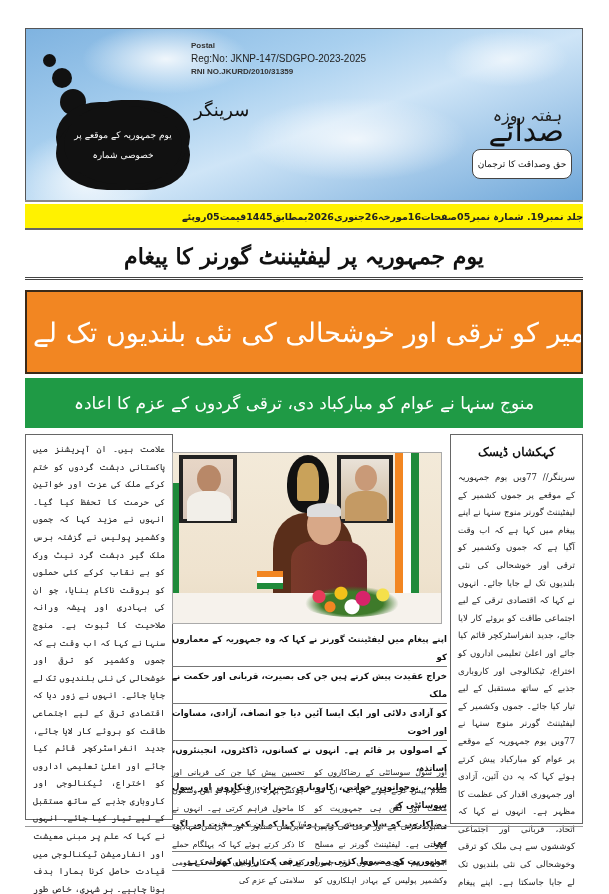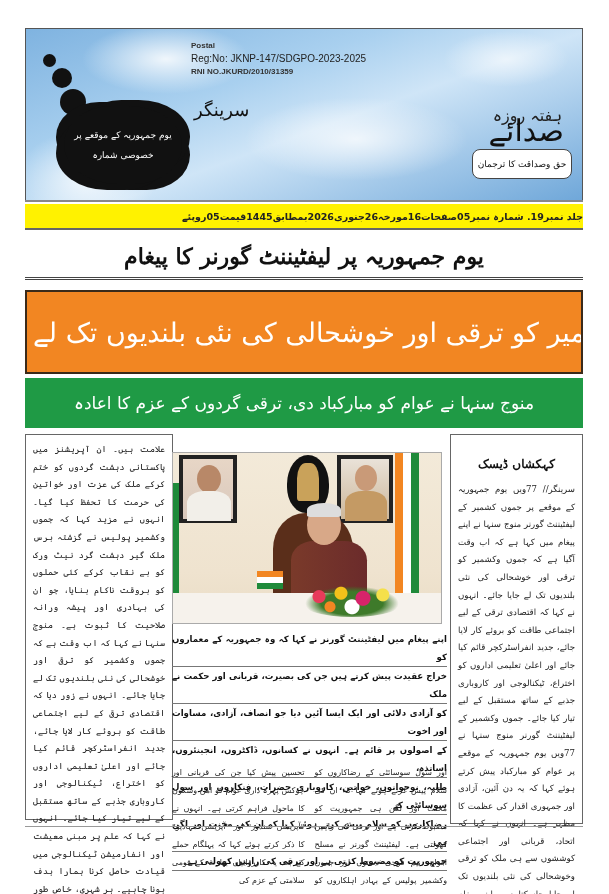--- a/index.html
+++ b/index.html
@@ -68,21 +68,21 @@
       background: #1f9a45;
       display: flex; align-items: center; justify-content: center;
       font-family: "DejaVu Serif", serif; font-size: 17px; color: #ffffff; direction: rtl;
     }
 
     
     .col-box { position: absolute; border: 1px solid #666; background: #fff; padding: 6px 7px; }
     .col-left { left: 25px; top: 434px; width: 148px; height: 386px; }
     .col-right { left: 450px; top: 434px; width: 133px; height: 390px; }
     .col-text { font-family: "DejaVu Serif", serif; font-size: 8.6px; line-height: 17.6px; direction: rtl; text-align: justify; color: #222; }
-    .desk-title { font-family: "DejaVu Serif", serif; font-size: 12px; font-weight: bold; text-align: center; direction: rtl; margin: 16px 0 10px; color: #111; }
+    .desk-title { font-family: "DejaVu Serif", serif; font-size: 12px; font-weight: bold; text-align: center; direction: rtl; margin: 4px 0 10px; color: #111; }
 
     
     .photo {
       position: absolute; left: 172px; top: 452px; width: 270px; height: 172px;
       background: linear-gradient(180deg, #f3ead9 0%, #efe3cf 70%, #e9dcc5 100%);
       border: 1px solid #aaa; overflow: hidden;
     }
     .frame { position: absolute; background: #222; }
     .frame-inner { position: absolute; inset: 4px; }
     .portrait-left .frame-inner { background: linear-gradient(180deg, #e7d6c6, #d9c8bc); }

